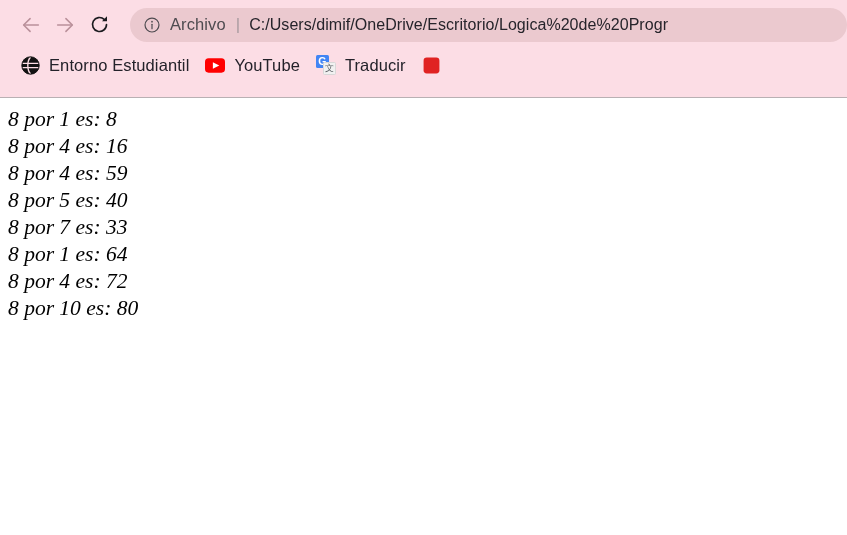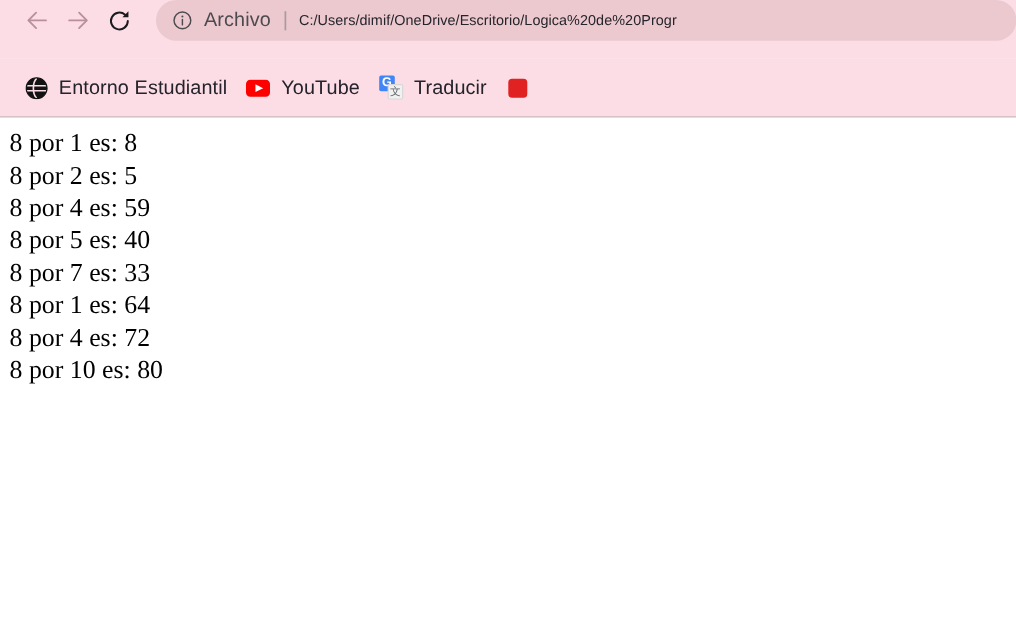--- a/index.html
+++ b/index.html
@@ -21,21 +21,21 @@
     background: #ffffff;
     display: flex;
     flex-direction: column;
   }
 
   
   .toolbar {
     height: 49px;
     background: #fcdde5;
     display: flex;
-    align-items: flex-start;
+    align-items: center;
     flex: 0 0 auto;
     padding: 0 0 0 14px;
     box-sizing: border-box;
   }
 
   .nav-btn {
     width: 34px;
     height: 34px;
     display: flex;
     align-items: center;
@@ -76,35 +76,34 @@
     letter-spacing: 0.1px;
   }
   .omni-sep {
     color: #a99aa0;
     font-size: 17px;
     margin: 0 9px 0 10px;
     flex: 0 0 auto;
     font-weight: 300;
   }
   .omni-url {
-    font-size: 12px;
+    font-size: 16px;
     color: #26242b;
     white-space: nowrap;
     flex: 1 1 auto;
     overflow: hidden;
     letter-spacing: 0.05px;
   }
 
   
   .bookmarks {
     height: 49px;
     background: #fcdde5;
     border-bottom: 1px solid #b9b0b3;
     display: flex;
-    align-items: center;
     flex: 0 0 auto;
     padding-left: 12px;
     box-sizing: border-box;
     overflow: hidden;
   }
   .bm {
     display: flex;
     align-items: center;
     height: 32px;
     padding: 0 8px;
@@ -140,20 +139,21 @@
     padding: 8px 8px 0 8px;
     box-sizing: border-box;
     overflow: hidden;
   }
   .page-line {
     font-family: "Liberation Serif", "DejaVu Serif", serif;
     font-size: 21.5px;
     line-height: 27px;
     color: #000000;
     white-space: pre;
+    font-style: italic;
   }
 
   
   .gt-wrap { position: relative; width: 20px; height: 20px; }
   .gt-blue {
     position: absolute; left: 0; top: 0;
     width: 13px; height: 13px;
     background: #4285f4;
     border-radius: 1.5px;
     color: #fff;
@@ -265,21 +265,21 @@
       <span class="bm-ico">
         <svg width="19" height="19" viewBox="0 0 24 24">
           <rect x="2" y="2" width="20" height="20" rx="4" fill="#e02222"></rect>
         </svg>
       </span>
     </div>
   </div>
 
   <div class="page">
     <div class="page-line">8 por 1 es: 8</div>
-    <div class="page-line">8 por 2 es: 5</div>
+    <div class="page-line">8 por 4 es: 16</div>
     <div class="page-line">8 por 4 es: 59</div>
     <div class="page-line">8 por 5 es: 40</div>
     <div class="page-line">8 por 7 es: 33</div>
     <div class="page-line">8 por 1 es: 64</div>
     <div class="page-line">8 por 4 es: 72</div>
     <div class="page-line">8 por 10 es: 80</div>
   </div>
 
 </div>
 

